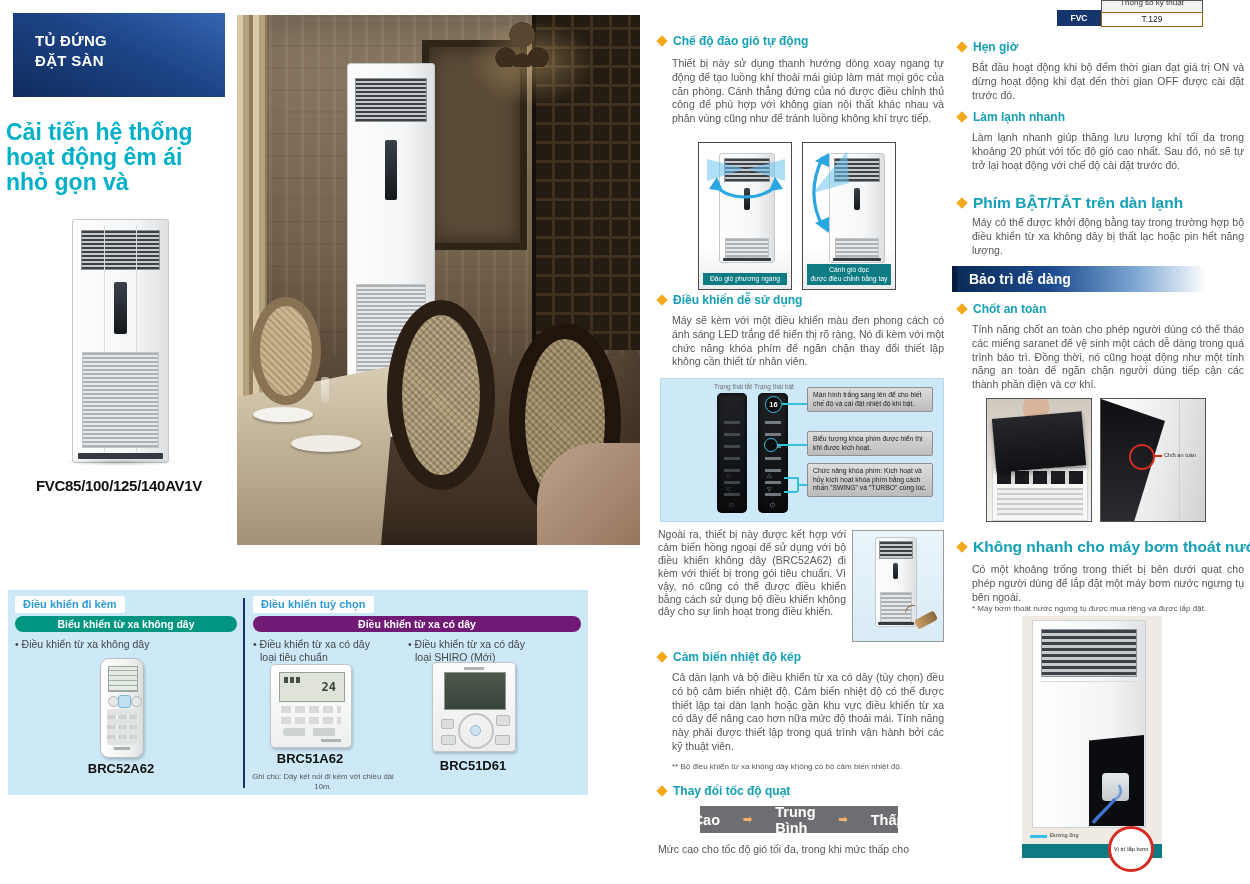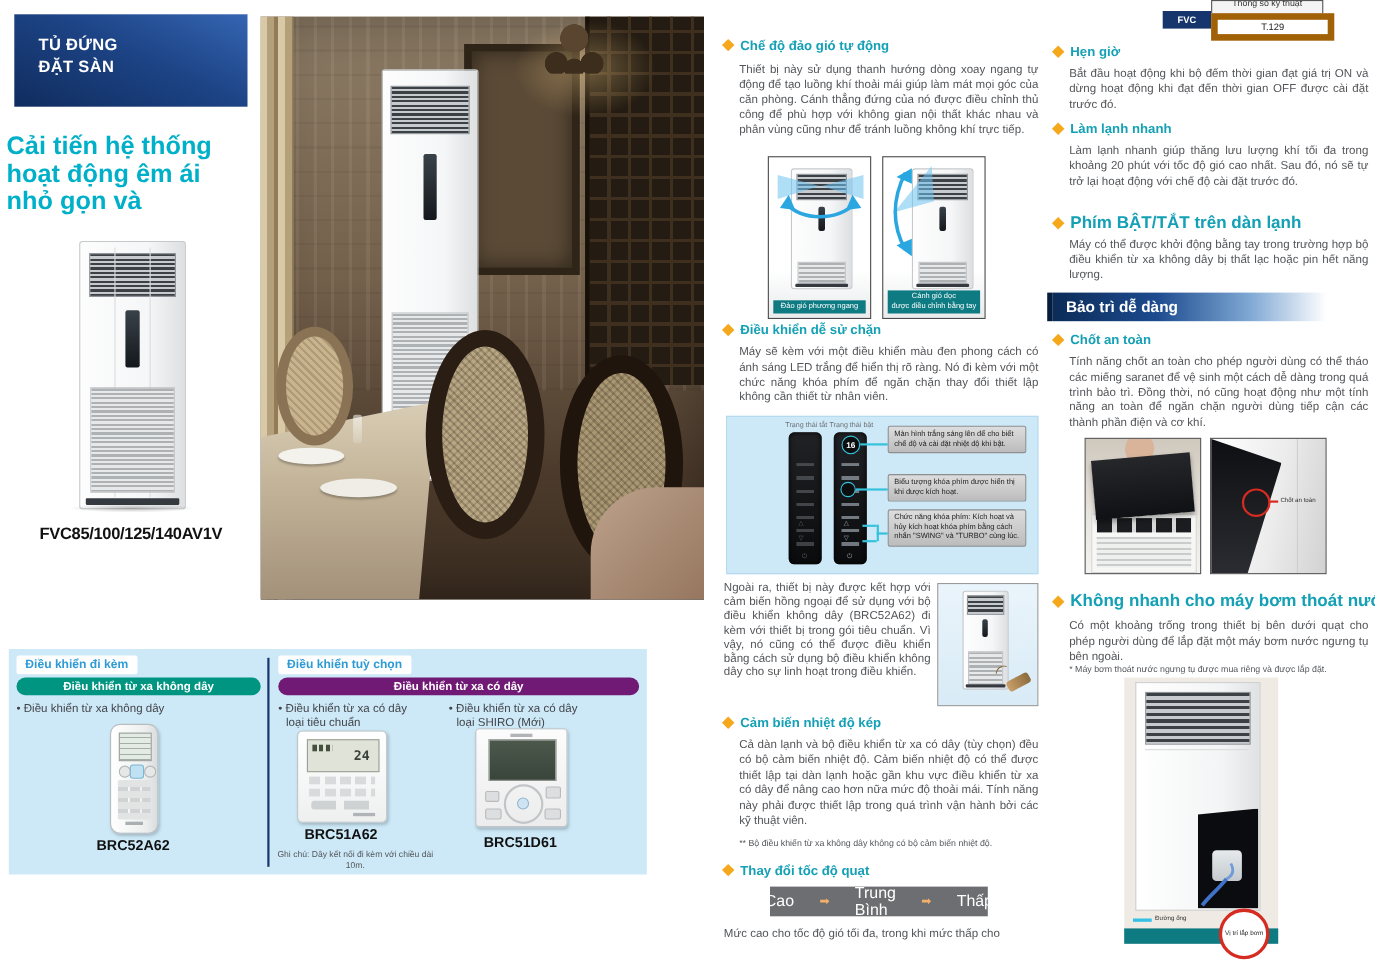--- a/index.html
+++ b/index.html
@@ -129,21 +129,21 @@
                                  repeating-linear-gradient(-45deg,rgba(0,0,0,.12) 0 2px,transparent 2px 5px);"></div>
 
     <div class="abs" style="left:300px;top:428px;width:103px;height:102px;background:linear-gradient(135deg,#bda28c,#96765f);border-top-left-radius:60px;"></div>
   </div>
 
   <div class="abs" style="left:8px;top:590px;width:580px;height:205px;background:#cde9f7;">
 
     <div class="abs" style="left:235px;top:8px;width:2px;height:190px;background:#16356d;"></div>
 
     <div class="tagbox" style="left:7px;top:6px;">Điều khiển đi kèm</div>
-    <div class="cbar" style="left:7px;top:26px;width:222px;background:#009581;">Điều khiển từ xa không dây</div>
+    <div class="cbar" style="left:7px;top:26px;width:222px;background:#009581;">Biểu khiển từ xa không dây</div>
     <div class="bullet" style="left:7px;top:48px;width:220px;">• Điều khiển từ xa không dây</div>
 
     <div class="abs" style="left:92px;top:68px;width:42px;height:98px;background:linear-gradient(90deg,#ffffff,#eceeee 75%,#d9dcdd);
                 border:1px solid #b9bdbf;border-radius:9px;box-shadow:1px 2px 3px rgba(0,0,0,.2);">
       <div class="abs" style="left:7px;top:7px;width:28px;height:24px;background:#e3ebe4;border:1px solid #9aa29b;
                   background-image:repeating-linear-gradient(0deg,rgba(40,60,50,.35) 0 1px,transparent 1px 5px);"></div>
       <div class="abs" style="left:7px;top:37px;width:9px;height:9px;border-radius:50%;background:#e6e8e8;border:1px solid #b3b6b7;"></div>
       <div class="abs" style="left:17px;top:36px;width:11px;height:11px;border-radius:3px;background:#bfe1f2;border:1px solid #7fb6d4;"></div>
       <div class="abs" style="left:30px;top:37px;width:9px;height:9px;border-radius:50%;background:#e6e8e8;border:1px solid #b3b6b7;"></div>
       <div class="abs" style="left:6px;top:50px;width:30px;height:36px;
@@ -231,21 +231,21 @@
       <path d="M12 80 L26 74 L26 90 Z" fill="#2aa7e0"></path>
     </svg>
     <div class="cap">
       <div>Cánh gió dọc</div>
       <div>được điều chỉnh bằng tay</div>
     </div>
   </div>
 
   <div class="sechead" style="left:658px;top:293px;">
     <span class="dia"></span>
-    <span>Điều khiển dễ sử chặn</span>
+    <span>Điều khiển dễ sử dụng</span>
   </div>
   <div class="para" style="left:672px;top:314px;width:272px;">Máy sẽ kèm với một điều khiển màu đen phong cách có ánh sáng LED trắng để hiển thị rõ ràng. Nó đi kèm với một chức năng khóa phím để ngăn chặn thay đổi thiết lập không cần thiết từ nhân viên.</div>
 
   <div class="abs" style="left:660px;top:378px;width:282px;height:142px;background:#cde9f7;border:1px solid #b5d9ee;">
     <div class="rstate" style="left:42px;top:4px;">Trạng thái tắt</div>
     <div class="rstate" style="left:83px;top:4px;">Trạng thái bật</div>
 
     <div class="krem" style="left:56px;top:14px;height:120px;">
       <div class="btncol"></div>
       <div class="abs" style="left:9px;top:78px;color:#5a5e62;font-size:6px;">△</div>
@@ -295,37 +295,37 @@
     <span>Cảm biến nhiệt độ kép</span>
   </div>
   <div class="para" style="left:672px;top:671px;width:272px;">Cả dàn lạnh và bộ điều khiển từ xa có dây (tùy chọn) đều có bộ cảm biến nhiệt độ. Cảm biến nhiệt độ có thể được thiết lập tại dàn lạnh hoặc gần khu vực điều khiển từ xa có dây để nâng cao hơn nữa mức độ thoải mái. Tính năng này phải được thiết lập trong quá trình vận hành bởi các kỹ thuật viên.</div>
   <div class="fnote" style="left:672px;top:762px;width:272px;">** Bộ điều khiển từ xa không dây không có bộ cảm biến nhiệt độ.</div>
 
   <div class="sechead" style="left:658px;top:784px;">
     <span class="dia"></span>
     <span>Thay đổi tốc độ quạt</span>
   </div>
   <div class="abs" style="left:700px;top:806px;width:198px;height:27px;background:#6d6e71;display:flex;align-items:center;justify-content:center;gap:23px;
-              color:#fff;font-weight:normal;font-size:14.5px;">
+              color:#fff;font-weight:bold;font-size:14.5px;">
     <span>Cao</span>
     <span style="color:#f3b06a;font-size:11px;">➡</span>
     <span>Trung Bình</span>
     <span style="color:#f3b06a;font-size:11px;">➡</span>
     <span>Thấp</span>
   </div>
   <div class="para" style="left:658px;top:843px;width:286px;">Mức cao cho tốc độ gió tối đa, trong khi mức thấp cho</div>
 
   <div class="abs" style="left:1057px;top:0;width:146px;height:27px;">
     <div class="abs" style="left:0;top:10px;width:44px;height:16px;background:#16356d;color:#fff;font-weight:bold;font-size:8.5px;
                 text-align:center;line-height:16px;">FVC</div>
     <div class="abs" style="left:44px;top:0;width:100px;height:11px;border:1px solid #555;background:#f4f4f4;overflow:hidden;
                 font-size:8px;color:#333;text-align:center;">
       <div style="margin-top:-3px;">Thông số kỹ thuật</div>
     </div>
-    <div class="abs" style="left:44px;top:12px;width:100px;height:13px;border:6px solid #a16207;background:#fff;
+    <div class="abs" style="left:44px;top:12px;width:100px;height:13px;border:1px solid #a16207;background:#fff;
                 font-size:8.5px;color:#222;text-align:center;line-height:13px;">T.129</div>
   </div>
 
   <div class="sechead" style="left:958px;top:40px;">
     <span class="dia"></span>
     <span>Hẹn giờ</span>
   </div>
   <div class="para" style="left:972px;top:61px;width:272px;">Bắt đầu hoạt động khi bộ đếm thời gian đạt giá trị ON và dừng hoạt động khi đạt đến thời gian OFF được cài đặt trước đó.</div>
 
   <div class="sechead" style="left:958px;top:110px;">

